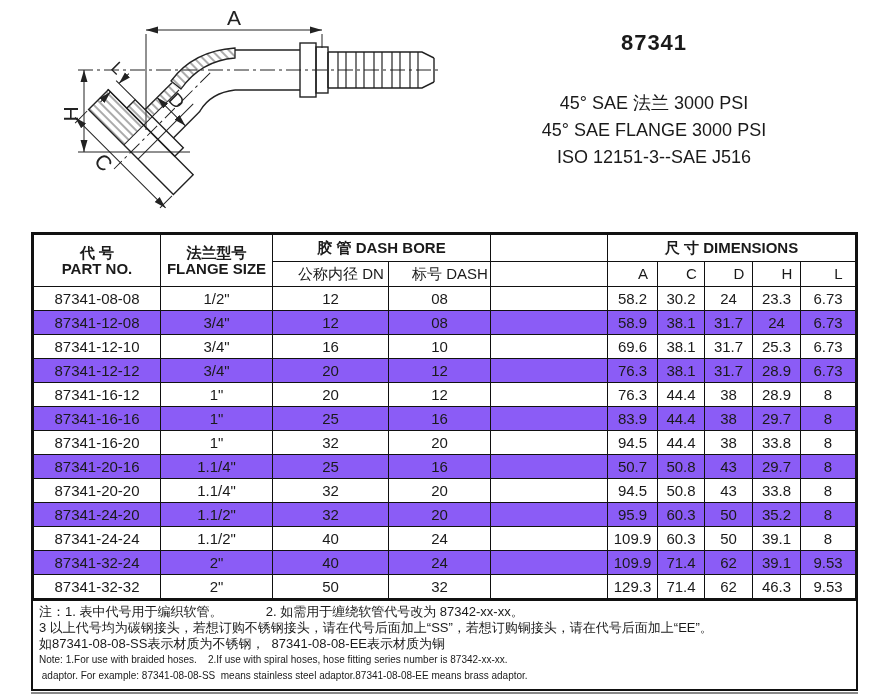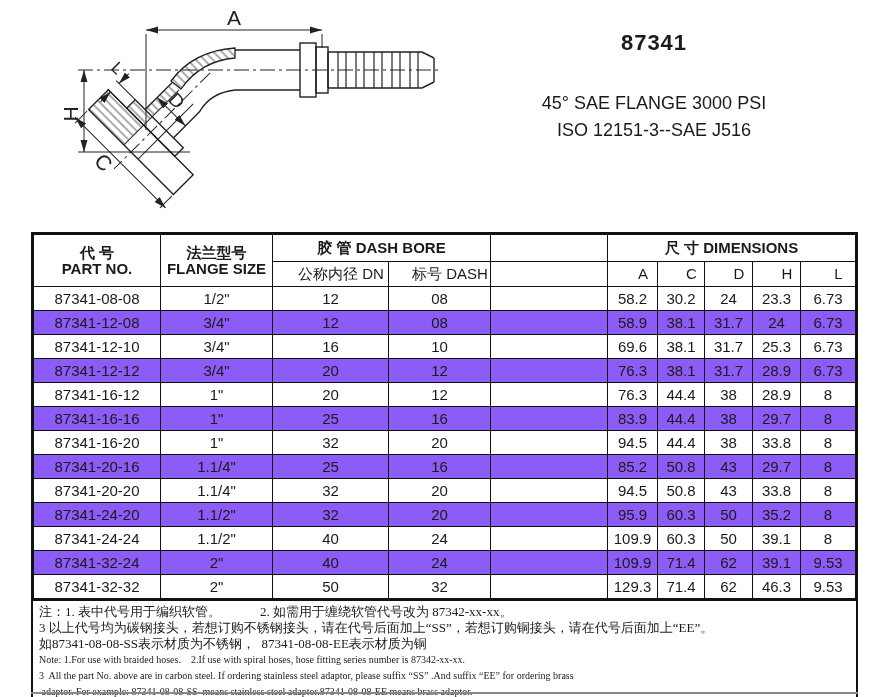--- a/index.html
+++ b/index.html
@@ -11,21 +11,21 @@
   .subtitle{font-size:18px;line-height:27px;}
   .sheet{position:absolute;left:31px;top:232px;width:827px;border:2px solid #111;box-sizing:border-box;background:#fff;}
   table{border-collapse:collapse;width:100%;table-layout:fixed;}
   th,td{border:1.5px solid #111;text-align:center;vertical-align:middle;padding:0;
         font-weight:normal;font-size:15px;height:23px;line-height:1.05;overflow:hidden;white-space:nowrap;}
   thead th.r1{height:26px;font-weight:bold;}
   thead th.r2{height:24px;padding-left:21px;}
   thead th .l2{display:block;}
   tr.shaded td{background:#8b5cf6;}
   .notes{border-top:2px solid #111;padding:3px 6px 5px 6px;}
-  .note-line{font-size:13px;line-height:16px;white-space:pre-wrap;font-family:Liberation Serif, serif;}
+  .note-line{font-size:13px;line-height:16px;white-space:pre-wrap;}
   .note-line.en{font-size:10px;}
   .cutline{position:absolute;left:31px;top:692px;width:827px;border-top:2px solid #888;}
   svg text{fill:#222;font-family:"Liberation Sans",sans-serif;}
 </style>
 </head>
 <body>
 
 <div class="page">
 
   <svg class="drawing" width="405" height="214" viewBox="0 0 405 214">
@@ -111,20 +111,21 @@
         <line x1="115" y1="180" x2="115" y2="197"></line>
         <line x1="235" y1="180" x2="235" y2="197"></line>
         <line x1="111" y1="193" x2="239" y2="193" marker-start="url(#arw)" marker-end="url(#arw)"></line>
       </g>
       <text x="163" y="212" font-size="21" text-anchor="middle">C</text>
     </g>
   </svg>
 
   <div class="titleblock">
     <div class="part-number">87341</div>
+    <div class="subtitle">45°  SAE 法兰 3000 PSI</div>
     <div class="subtitle">45°  SAE FLANGE 3000 PSI</div>
     <div class="subtitle">ISO 12151-3--SAE J516</div>
   </div>
 
   <div class="sheet">
     <table>
       <colgroup>
         <col style="width:127px">
           <col style="width:112px">
           <col style="width:116px">
@@ -245,21 +246,21 @@
             <td>38</td>
             <td>33.8</td>
             <td>8</td>
           </tr>
           <tr class="shaded">
             <td>87341-20-16</td>
             <td>1.1/4"</td>
             <td>25</td>
             <td>16</td>
             <td></td>
-            <td>85.2</td>
+            <td>50.7</td>
             <td>50.8</td>
             <td>43</td>
             <td>29.7</td>
             <td>8</td>
           </tr>
           <tr>
             <td>87341-20-20</td>
             <td>1.1/4"</td>
             <td>32</td>
             <td>20</td>
@@ -319,19 +320,18 @@
             <td>9.53</td>
           </tr>
         </tbody>
     </table>
 
     <div class="notes">
       <div class="note-line">注：1. 表中代号用于编织软管。            2. 如需用于缠绕软管代号改为 87342-xx-xx。</div>
       <div class="note-line">3 以上代号均为碳钢接头，若想订购不锈钢接头，请在代号后面加上“SS”，若想订购铜接头，请在代号后面加上“EE”。</div>
       <div class="note-line">如87341-08-08-SS表示材质为不锈钢，  87341-08-08-EE表示材质为铜</div>
       <div class="note-line en">Note: 1.For use with braided hoses.    2.If use with spiral hoses, hose fitting series number is 87342-xx-xx.</div>
-      <div class="note-line en">3  All the part No. above are in carbon steel. If ordering stainless steel adaptor, please suffix “SS” .And suffix “EE” for ordering brass</div>
       <div class="note-line en"> adaptor. For example: 87341-08-08-SS  means stainless steel adaptor.87341-08-08-EE means brass adaptor.</div>
     </div>
   </div>
 
   <div class="cutline"></div>
 </div>
 
 </body></html>

